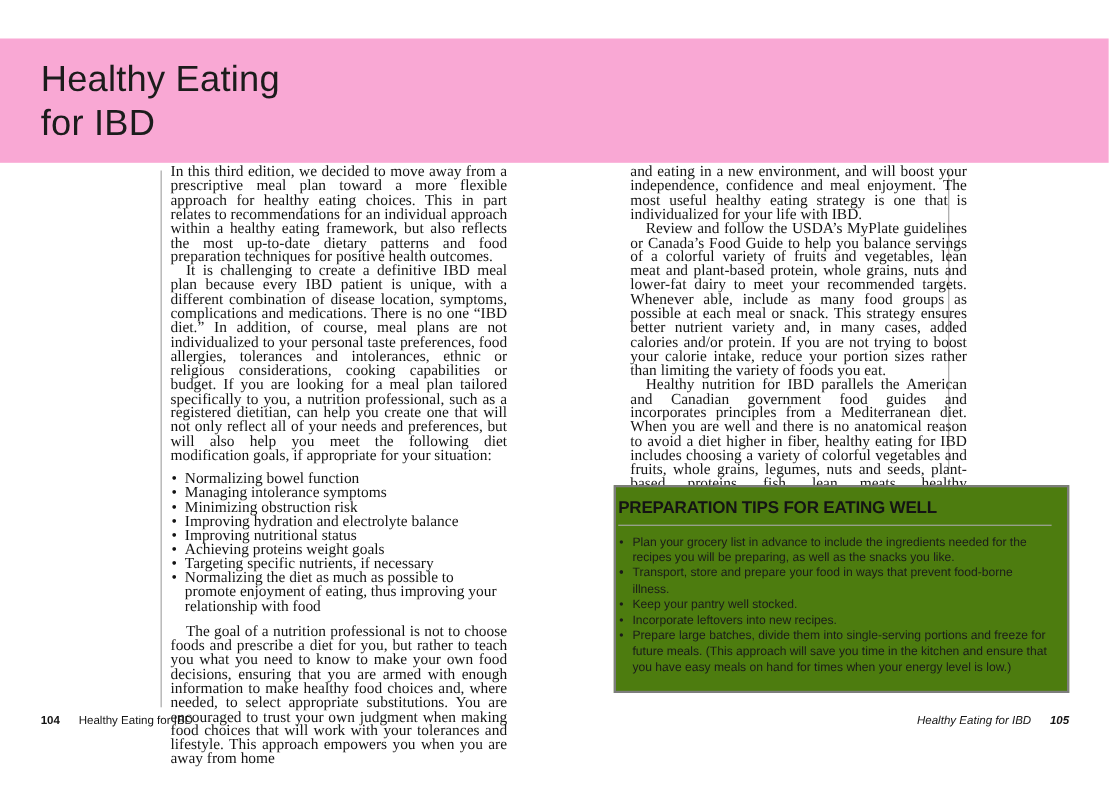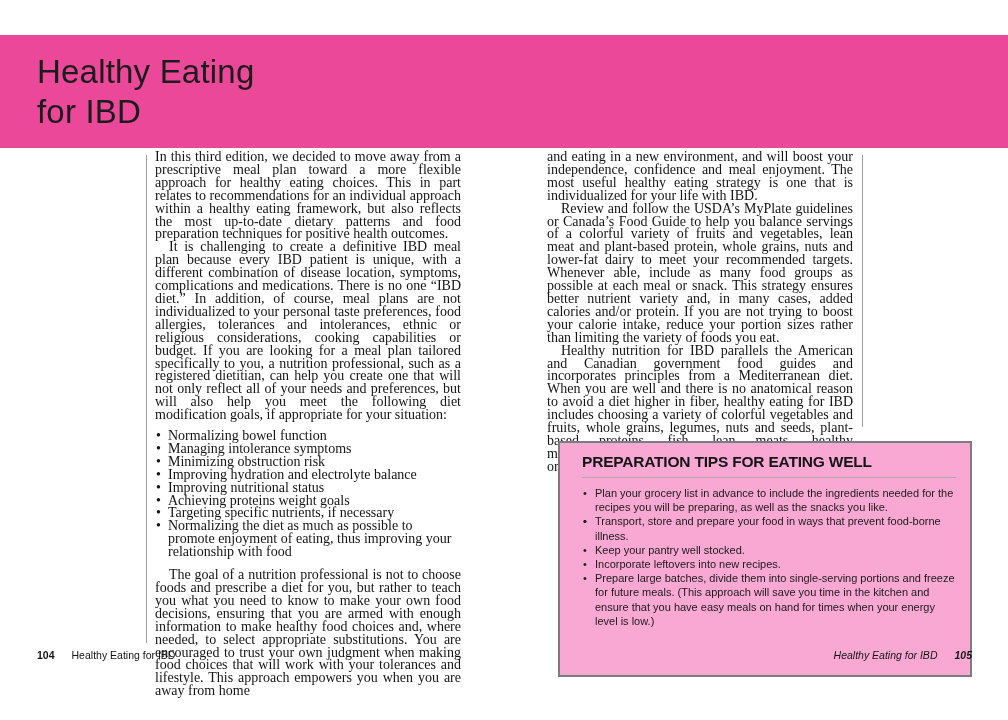--- a/index.html
+++ b/index.html
@@ -9,21 +9,21 @@
     font-family: "Liberation Serif", serif;
     color: #151515;
     overflow: hidden;
   }
 
   
   .header-band {
     position: absolute;
     left: 0; top: 35px;
     width: 1008px; height: 113px;
-    background: #ec4899;
+    background: #f9a8d4;
   }
   .book-title {
     position: absolute;
     left: 37px; top: 17px;
     font-family: "Liberation Sans", sans-serif;
     font-size: 33px;
     line-height: 40px;
     font-weight: 400;
     letter-spacing: 0.2px;
     color: #1c1c1c;
@@ -39,35 +39,35 @@
   .col {
     position: absolute;
     top: 151px;
     width: 306px;
     font-size: 14px;
     line-height: 12.9px;
     text-align: justify;
     color: #141414;
   }
   .col-left  { left: 155px; }
-  .col-right { left: 547px; }
+  .col-right { left: 573px; }
   .para.indent { text-indent: 14px; }
 
   .goals { margin: 8px 0 10px 0; text-align: left; }
   .goals .li { position: relative; padding-left: 13px; }
   .goals .dot { position: absolute; left: 1px; top: 0; }
 
   
   .tips-box {
     position: absolute;
     left: 558px; top: 441px;
-    width: 414px; height: 236px;
-    background: #f9a8d4;
+    width: 414px; height: 189px;
+    background: #4d7c0f;
     border: 2px solid #7d7d7d;
-    padding: 10px 14px 0 22px;
+    padding: 10px 14px 0 2px;
     font-family: "Liberation Sans", sans-serif;
   }
   .tips-title {
     font-size: 15.5px;
     font-weight: 700;
     letter-spacing: -0.2px;
     color: #141414;
   }
   .tips-divider {
     margin-top: 6px;

